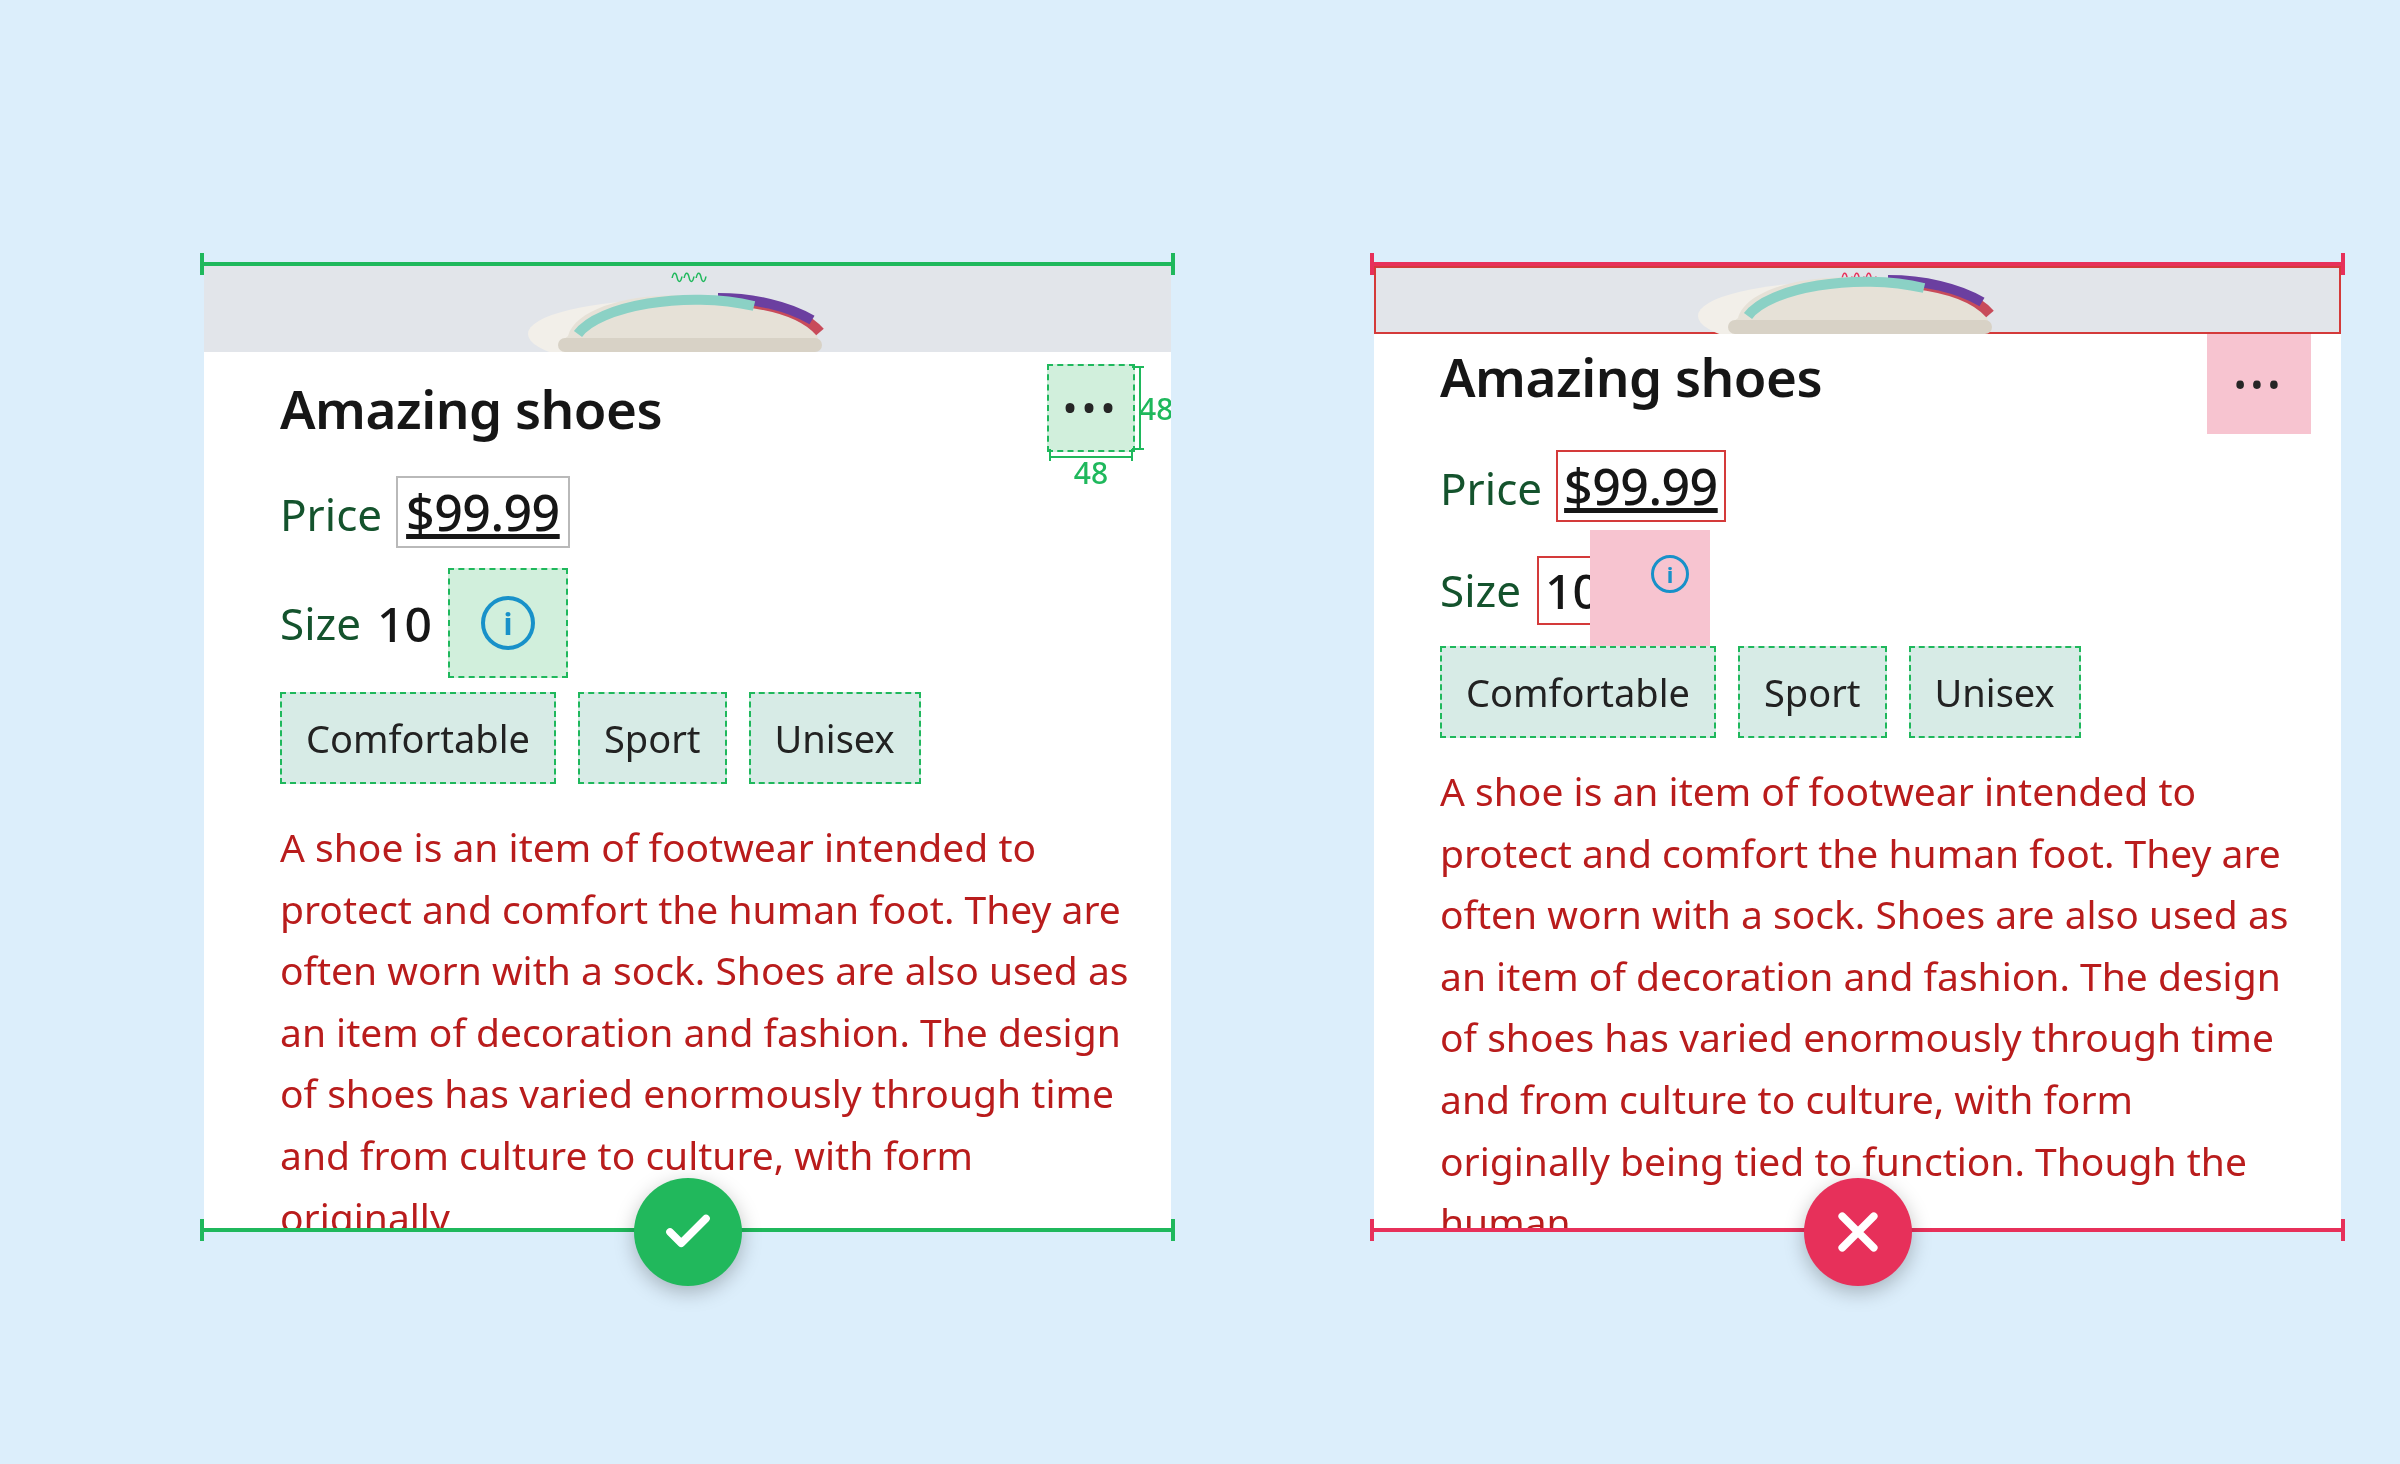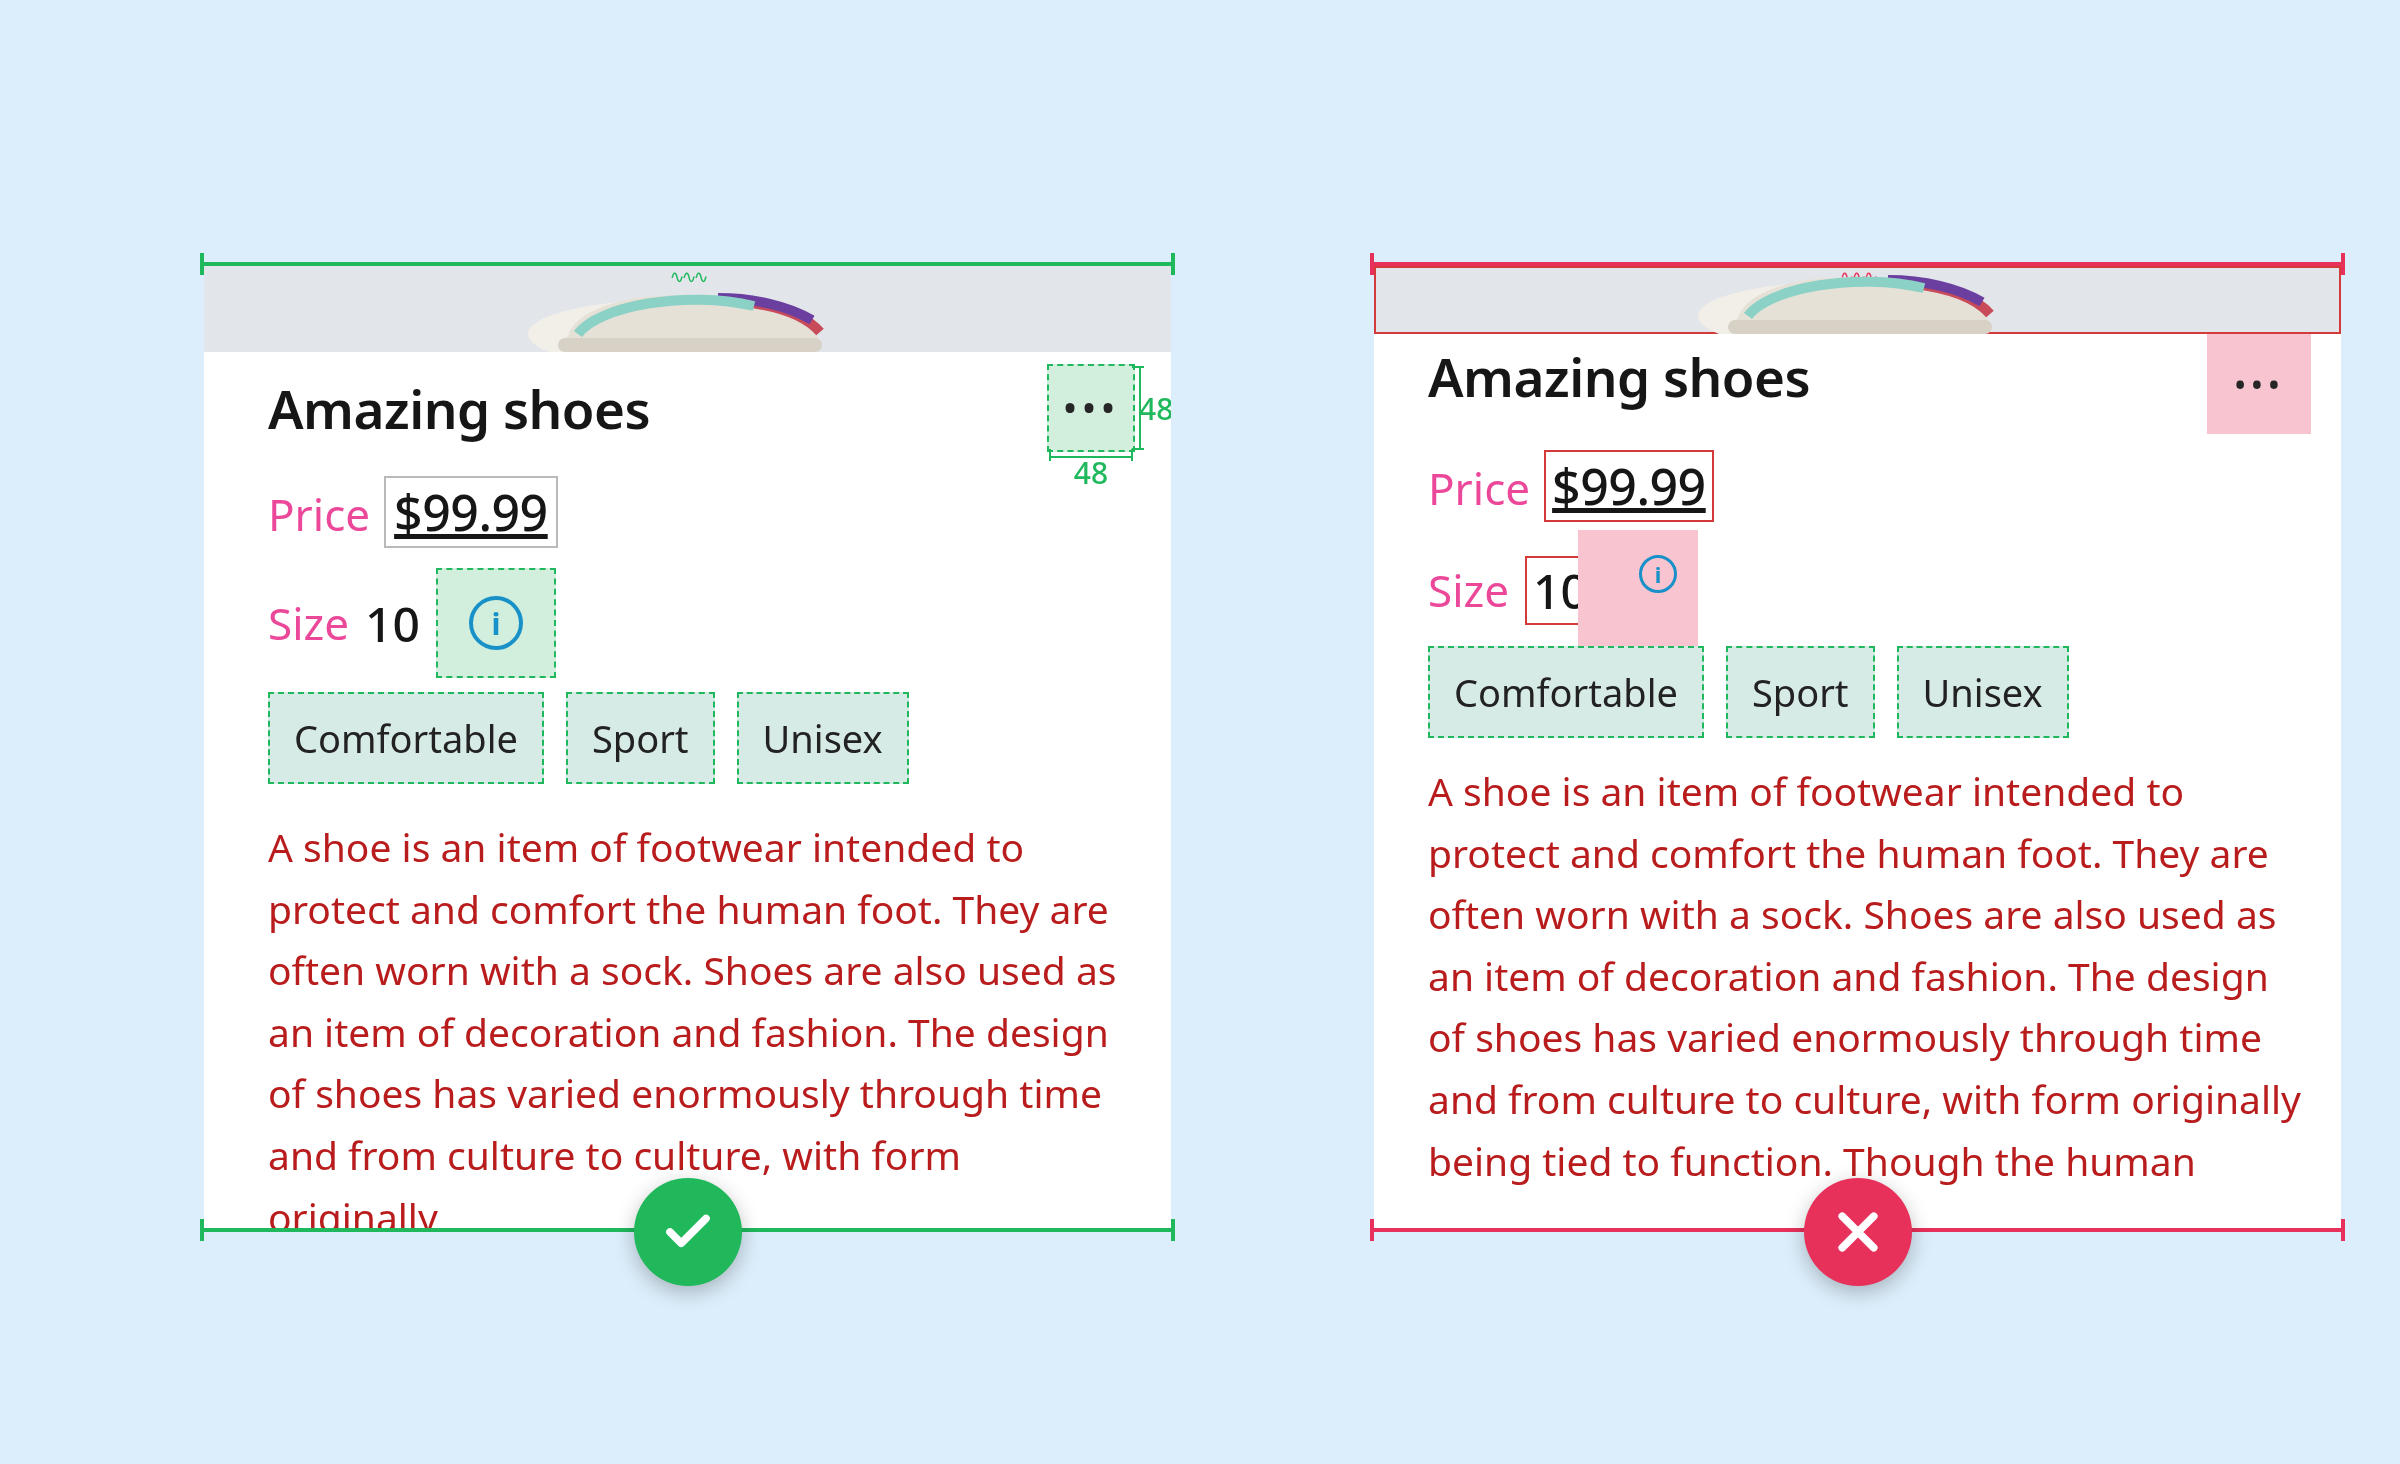--- a/index.html
+++ b/index.html
@@ -50,21 +50,21 @@
   }
   .zig.green{color:#1fb85c;} .zig.red{color:#e7305a;}
   .shoe{
     position:absolute;
     bottom:-12px;
     left:50%;
     transform:translateX(-50%);
     width:340px;height:110px;
   }
   .content{
-    padding-left:64px;padding-right:36px;padding-top:12px;
+    padding-left:64px;padding-right:36px;padding-top:12px;margin-left:12px;
   }
   .row1{display:flex;align-items:center;justify-content:space-between;}
   .title{
     font-size:53px;font-weight:600;color:#161616;letter-spacing:-0.5px;
   }
   .more{
     width:84px;height:84px;display:flex;align-items:center;justify-content:center;
     position:relative;
   }
   .hit-good{
@@ -80,21 +80,21 @@
   .dim-bar-h{position:absolute;left:0;right:0;bottom:-8px;border-bottom:2px solid #1fb85c;}
   .dim-bar-h:before,.dim-bar-h:after{content:"";position:absolute;bottom:-5px;height:12px;border-left:2px solid #1fb85c;}
   .dim-bar-h:before{left:0;} .dim-bar-h:after{right:0;}
 
   .hit-bad{
     background:#f7c4d0;
   }
   .dots{font-size:40px;line-height:0;letter-spacing:4px;color:#262626;}
 
   .row-price{display:flex;align-items:baseline;gap:14px;margin-top:24px;}
-  .lbl{font-size:44px;color:#ec4899;}
+  .lbl{font-size:44px;color:#14532d;}
   .price{font-size:50px;color:#161616;font-weight:500;letter-spacing:-0.5px;text-decoration:underline;}
   .boxed{border:2px solid #b9b9b9;padding:0 8px;}
 
   .row-size{display:flex;align-items:center;gap:16px;margin-top:20px;}
   .size-val{font-size:48px;color:#161616;font-weight:500;}
   .info-wrap{
     width:116px;height:106px;display:flex;align-items:center;justify-content:center;
   }
   .info-i{
     width:46px;height:46px;border:4px solid #1891c9;border-radius:50%;

